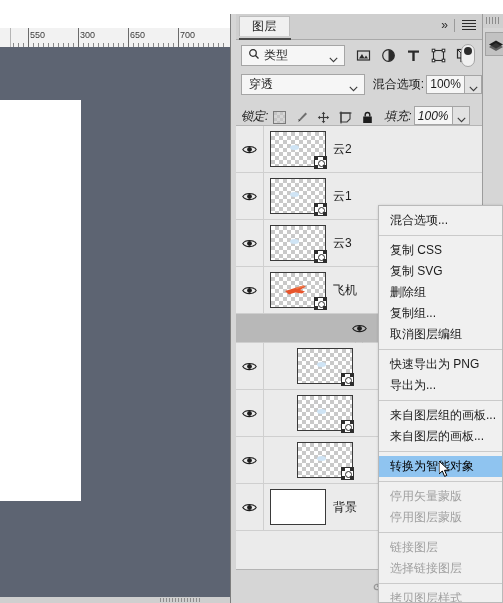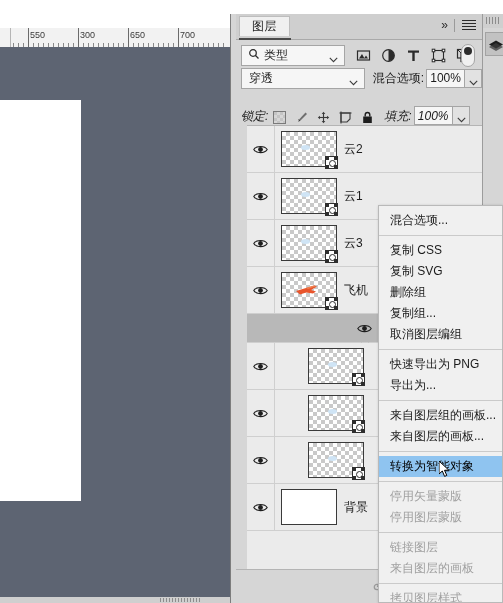--- a/index.html
+++ b/index.html
@@ -181,21 +181,21 @@
   }
   .toggle-pill .knob {
     position: absolute; left: 2px; top: 1.5px;
     width: 8px; height: 8px; border-radius: 50%;
     background: #2c2c2c;
   }
 
   
   .blend-row {
     position: absolute;
-    left: 5px; top: 50px;
+    left: 5px; top: 56px;
     right: 0; height: 28px;
     display: flex; align-items: center;
     padding-left: 5px;
     box-sizing: border-box;
   }
   .blend-select {
     width: 124px; height: 21px;
     background: #f6f6f6;
     border: 1px solid #a5a5a5;
     box-sizing: border-box;
@@ -241,21 +241,20 @@
   .fill-label { margin-left: 9px; font-size: 12px; white-space: nowrap; }
 
   
   .layer-list {
     position: absolute;
     left: 5px; top: 111px;
     right: 0; bottom: 34px;
     background: #ef4444;
     border-top: 1px solid #b4b4b4;
     overflow: hidden;
-    margin-left: 11px;
   }
   .layer-row {
     position: relative;
     height: 47px;
     border-bottom: 1px solid #cfcfcf;
     display: flex; align-items: center;
     box-sizing: border-box;
     background: #ebebeb;
   }
   .layer-row.selected { background: #b8b8b8; }
@@ -930,21 +929,21 @@
       <div class="ctx-sep"></div>
       <div class="ctx-item">来自图层组的画板...</div>
       <div class="ctx-item">来自图层的画板...</div>
       <div class="ctx-sep"></div>
       <div class="ctx-item highlight">转换为智能对象</div>
       <div class="ctx-sep"></div>
       <div class="ctx-item disabled">停用矢量蒙版</div>
       <div class="ctx-item disabled">停用图层蒙版</div>
       <div class="ctx-sep"></div>
       <div class="ctx-item disabled">链接图层</div>
-      <div class="ctx-item disabled">来自图层的画板</div>
+      <div class="ctx-item disabled">选择链接图层</div>
       <div class="ctx-sep"></div>
       <div class="ctx-item disabled">拷贝图层样式</div>
     </div>
 
   <span class="cursor">
     <svg width="12" height="18" viewBox="0 0 12 18">
       <polygon points="0,0 0,13 3.3,10 5.6,15.4 7.8,14.4 5.5,9.3 9.8,9.1" fill="#ffffff" stroke="#000000" stroke-width="1"></polygon>
     </svg>
   </span>
 

